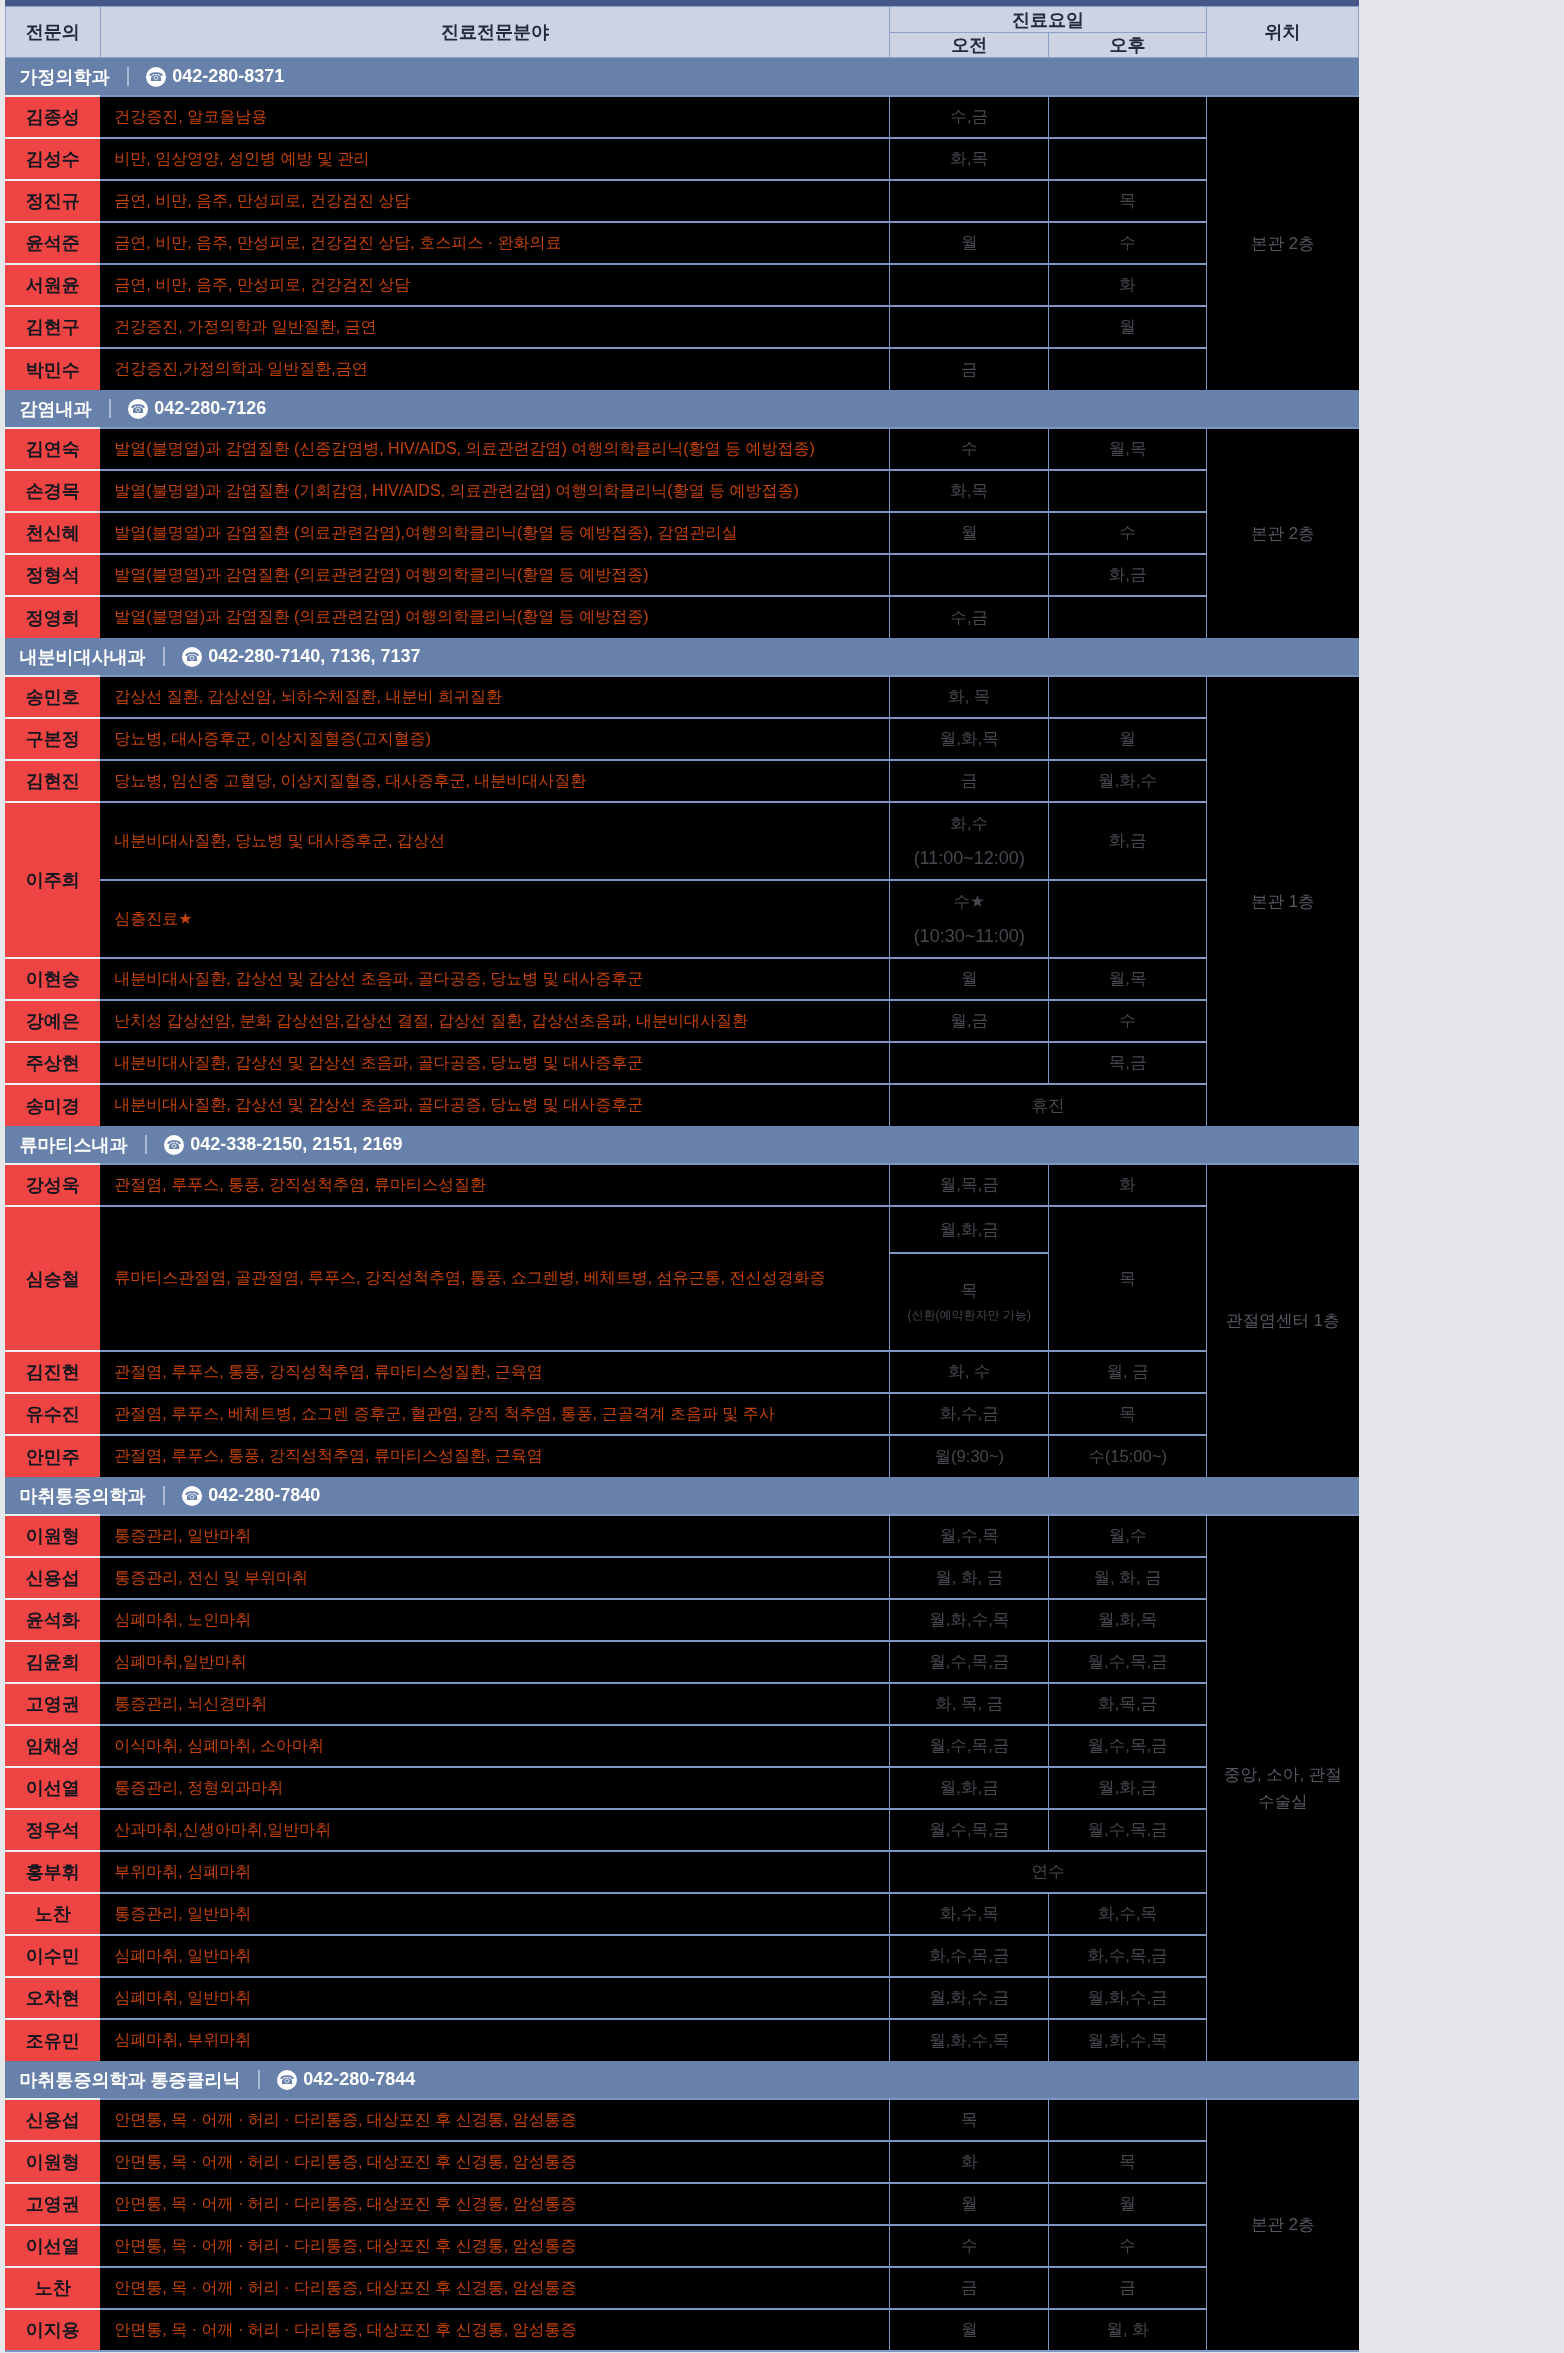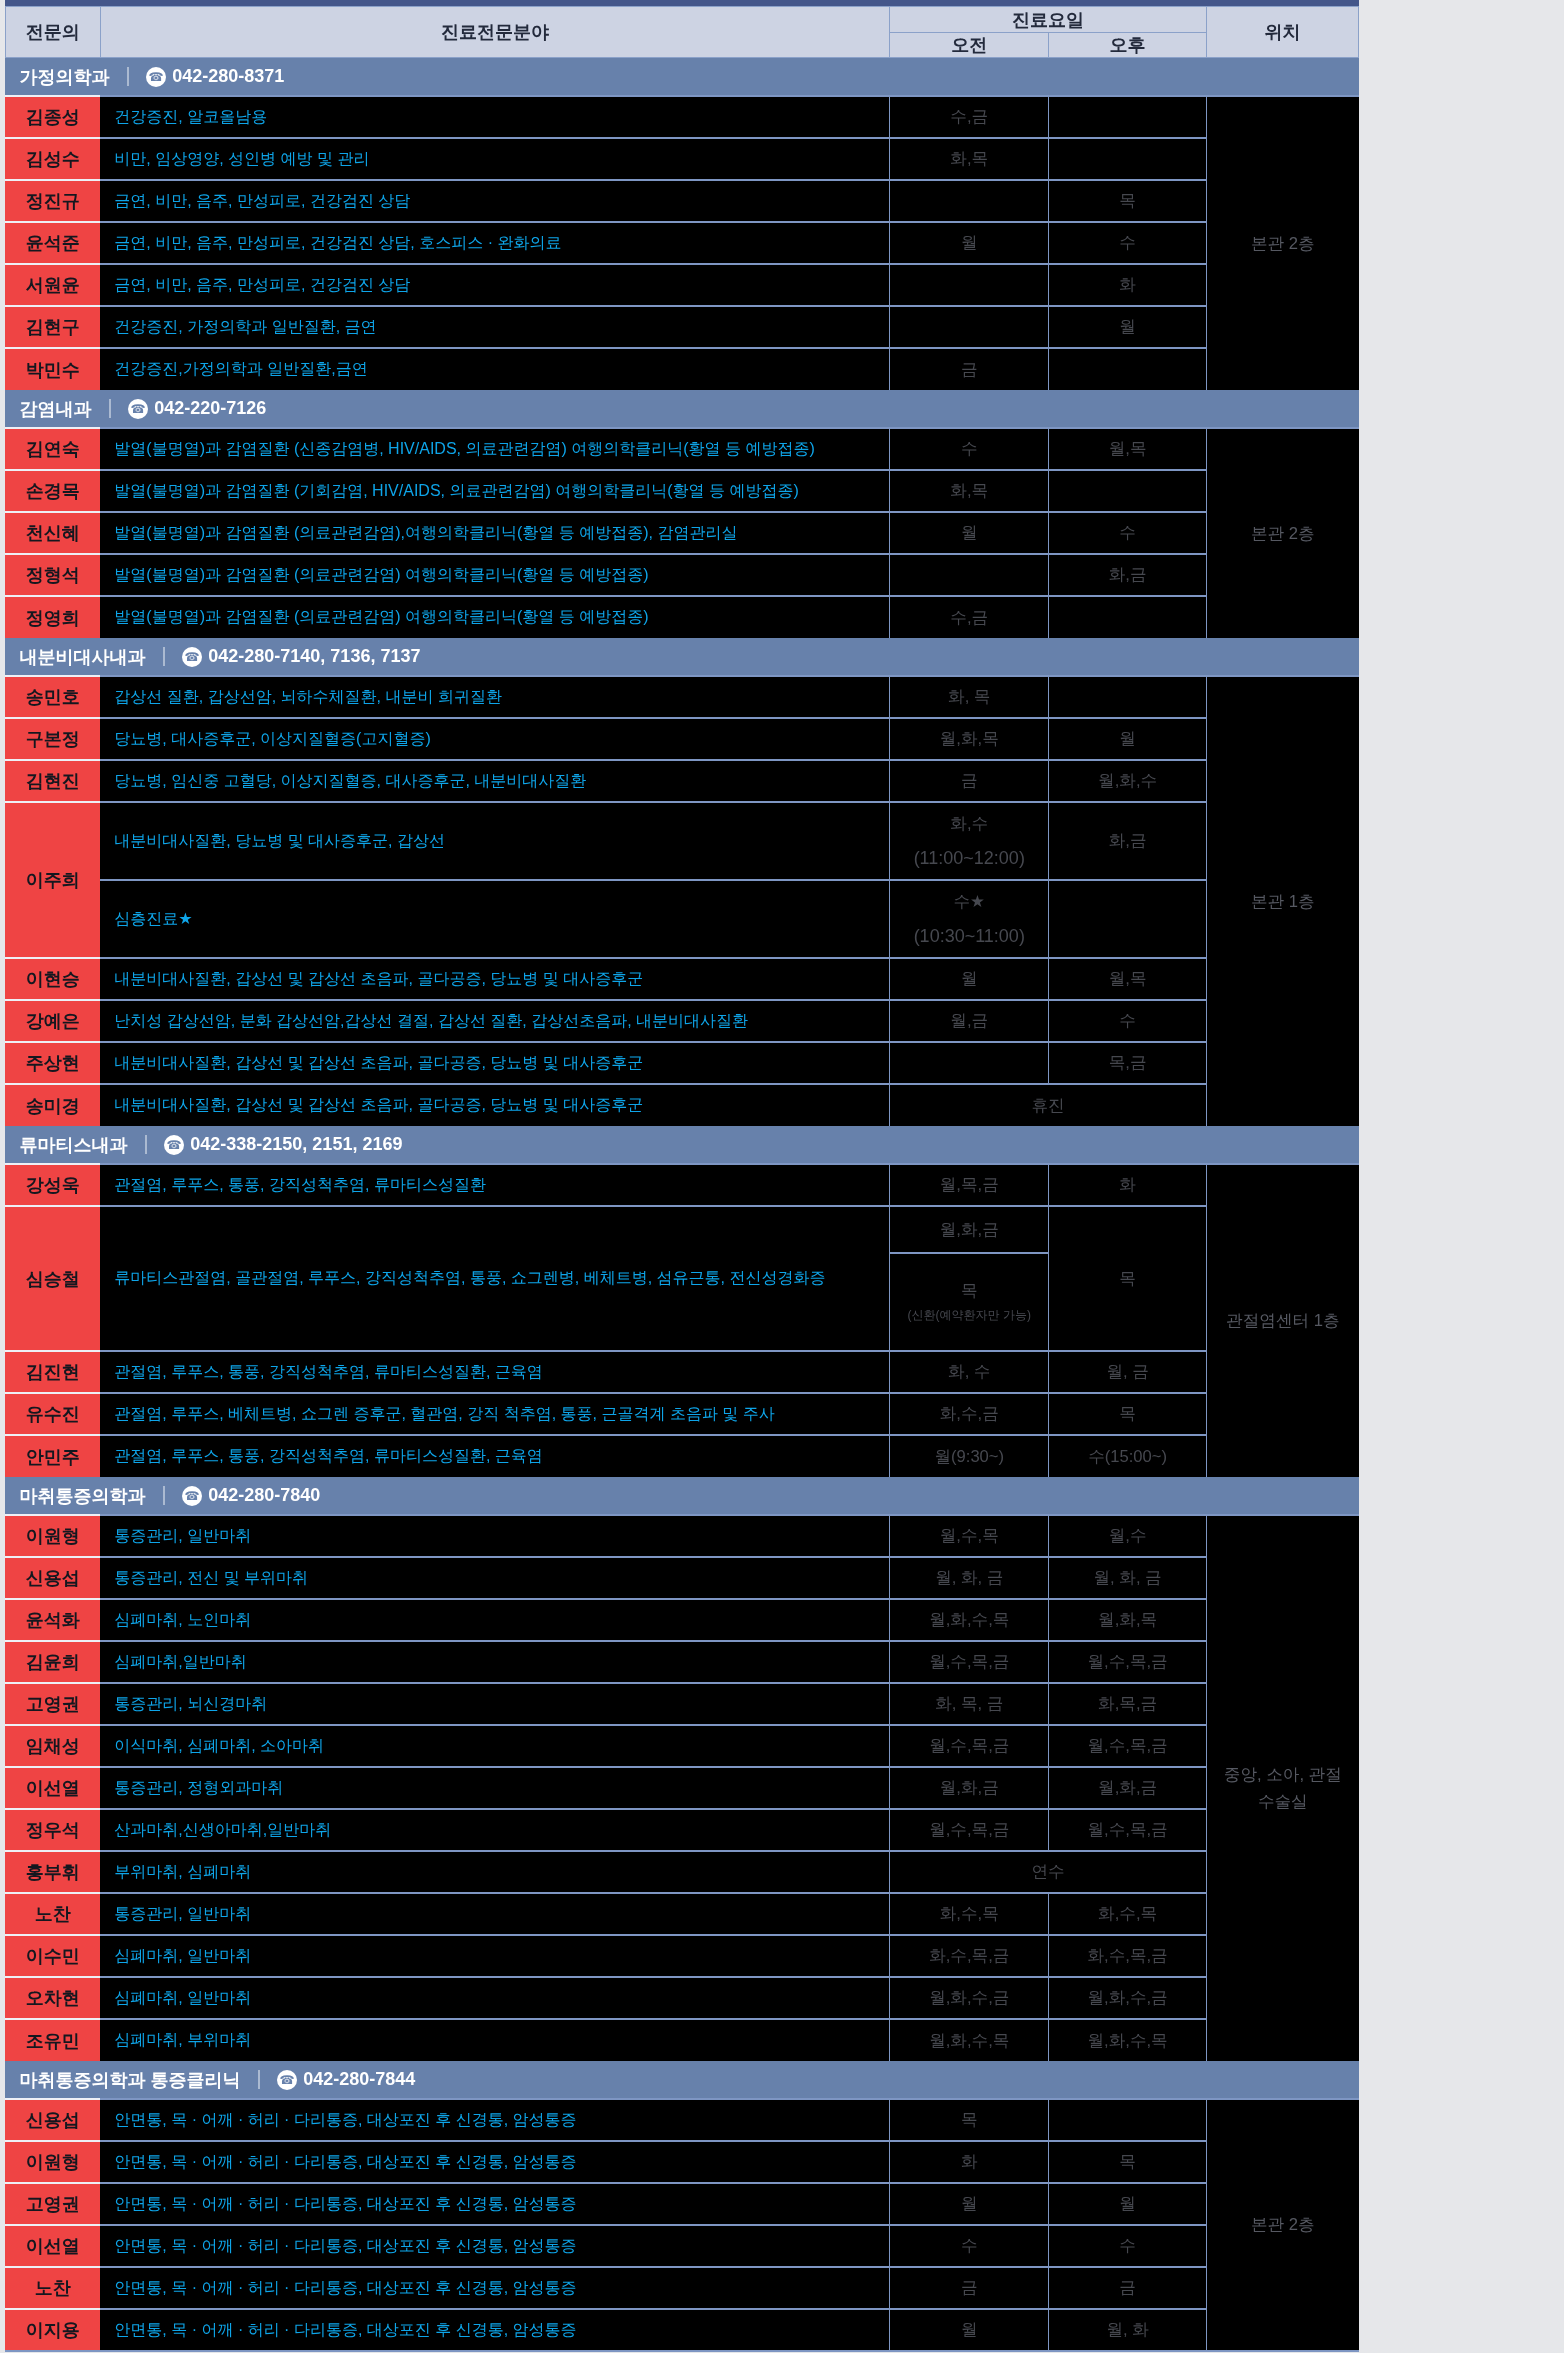--- a/index.html
+++ b/index.html
@@ -16,21 +16,21 @@
   tbody tr.xtall{height:143px;}
   tbody tr.section-row{height:37px;}
   td{vertical-align:middle;}
   .section-cell{background:#6781ab;padding:0 0 0 14.3px;}
   .sec{display:flex;align-items:center;height:37px;color:#ffffff;}
   .sec-dept{font-weight:700;font-size:18px;letter-spacing:0;}
   .sec-sep{width:1.6px;height:19px;background:rgba(255,255,255,.45);margin:0 17.4px;}
   .phone-badge{width:20px;height:20px;border-radius:50%;background:#ffffff;color:#6781ab;display:inline-flex;align-items:center;justify-content:center;font-size:12px;margin-right:6.3px;flex:0 0 auto;}
   .sec-phone{font-size:18px;font-weight:700;}
   .name-cell{background:#ef4444;color:#14171f;font-weight:600;font-size:18px;text-align:center;border-top:2.4px solid #eef0f6;}
-  .spec-cell{color:#0ea5e9;font-size:16px;text-align:left;padding-left:14.3px;border-top:2.4px solid #7e96c3;white-space:nowrap;overflow:hidden;}
+  .spec-cell{color:#c2410c;font-size:16px;text-align:left;padding-left:14.3px;border-top:2.4px solid #7e96c3;white-space:nowrap;overflow:hidden;}
   .day-cell{color:#46484f;font-size:16.6px;text-align:center;border-top:2.4px solid #7e96c3;border-left:1.6px solid #7e96c3;padding:0;}
   .loc-cell{color:#565962;font-size:16.6px;text-align:center;border-top:2.4px solid #7e96c3;border-left:1.6px solid #7e96c3;padding:0 11px;line-height:1.6;}
   .note{display:block;font-size:18px;margin-top:13px;color:#46484f;}
   .split{display:flex;flex-direction:column;height:143px;}
   .split-top{flex:0 0 45px;display:flex;align-items:center;justify-content:center;border-bottom:2.4px solid #7e96c3;}
   .split-bottom{flex:1;display:flex;flex-direction:column;align-items:center;justify-content:center;}
   .split-bottom .note{margin-top:5px;font-size:12px;}
 </style>
 </head>
 <body>
@@ -110,21 +110,21 @@
           <td class="spec-cell">건강증진,가정의학과 일반질환,금연</td>
           <td class="day-cell">금</td>
           <td class="day-cell"></td>
         </tr>
         <tr class="section-row">
           <td class="section-cell" colspan="5">
             <div class="sec">
               <span class="sec-dept">감염내과</span>
               <span class="sec-sep"></span>
               <span class="phone-badge">☎</span>
-              <span class="sec-phone">042-220-7126</span>
+              <span class="sec-phone">042-280-7126</span>
             </div>
           </td>
         </tr>
         <tr>
           <td class="name-cell">김연숙</td>
           <td class="spec-cell">발열(불명열)과 감염질환 (신종감염병, HIV/AIDS, 의료관련감염) 여행의학클리닉(황열 등 예방접종)</td>
           <td class="day-cell">수</td>
           <td class="day-cell">월,목</td>
           <td class="loc-cell" rowspan="5">본관 2층</td>
         </tr>

